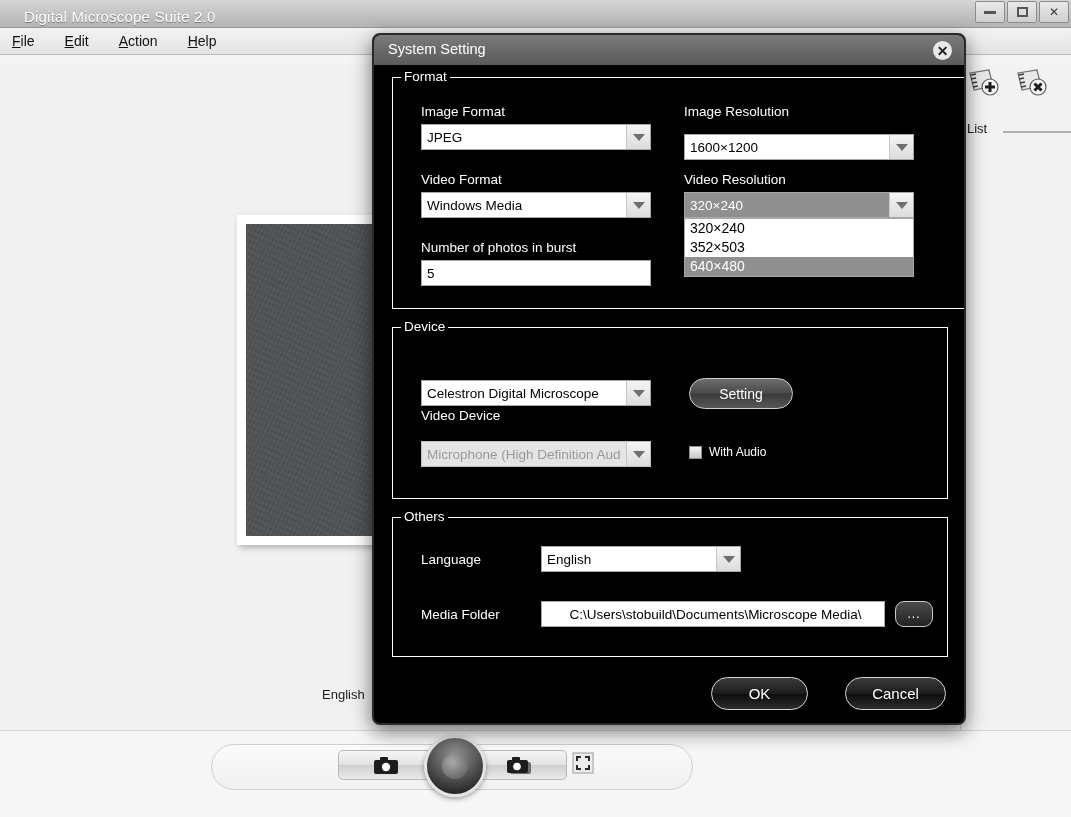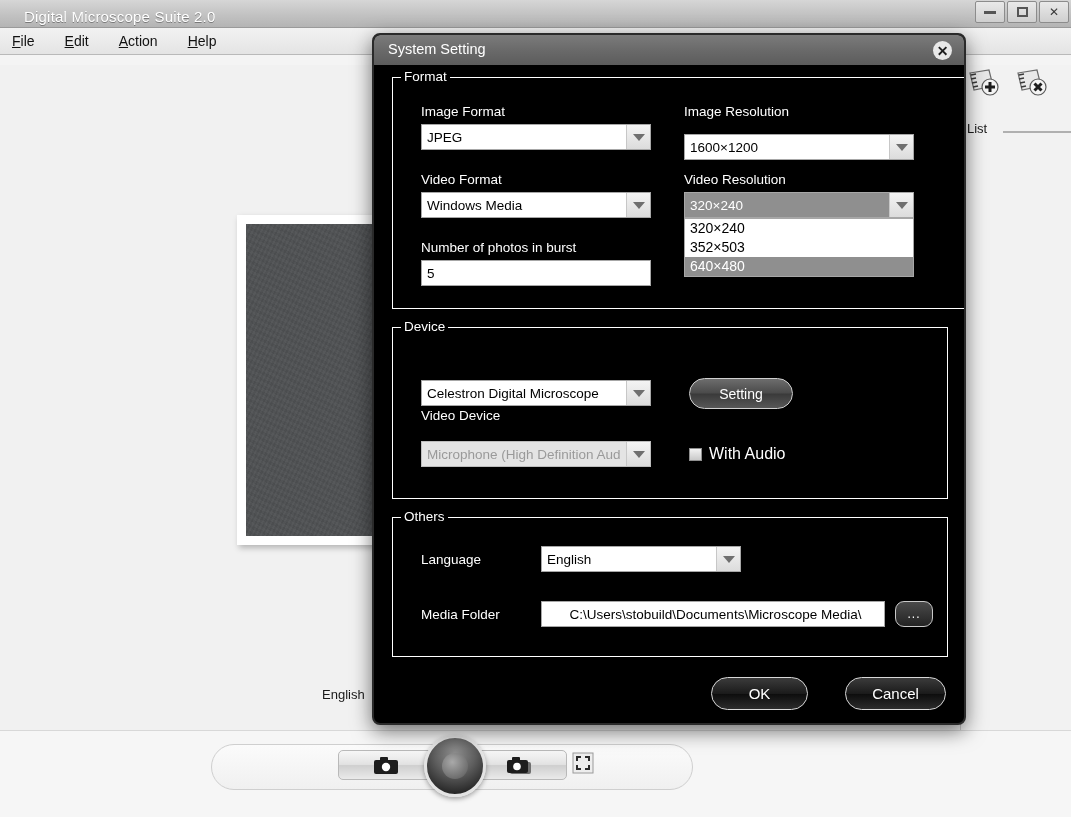--- a/index.html
+++ b/index.html
@@ -206,21 +206,21 @@
     border: 1px solid #d8d8d8;
     color: #ffffff; font-size: 15px;
     display: flex; align-items: center; justify-content: center;
   }
   .chk-row { position: absolute; display: flex; align-items: center; gap: 7px; }
   .chkbox {
     width: 13px; height: 13px;
     background: linear-gradient(to bottom,#f2f2f2,#c9c9c9);
     border: 1px solid #8f8f8f;
   }
-  .chk-label { color: #ffffff; font-size: 16px; }
+  .chk-label { color: #ffffff; font-size: 12px; }
 
   .browse-btn {
     position: absolute; width: 38px; height: 26px; border-radius: 9px;
     background: linear-gradient(to bottom,#4a4a4a,#232323);
     border: 1px solid #c9c9c9; color: #ffffff; font-size: 12px;
     display: flex; align-items: center; justify-content: center; letter-spacing: 1px;
   }
 </style>
 </head>
 <body>

